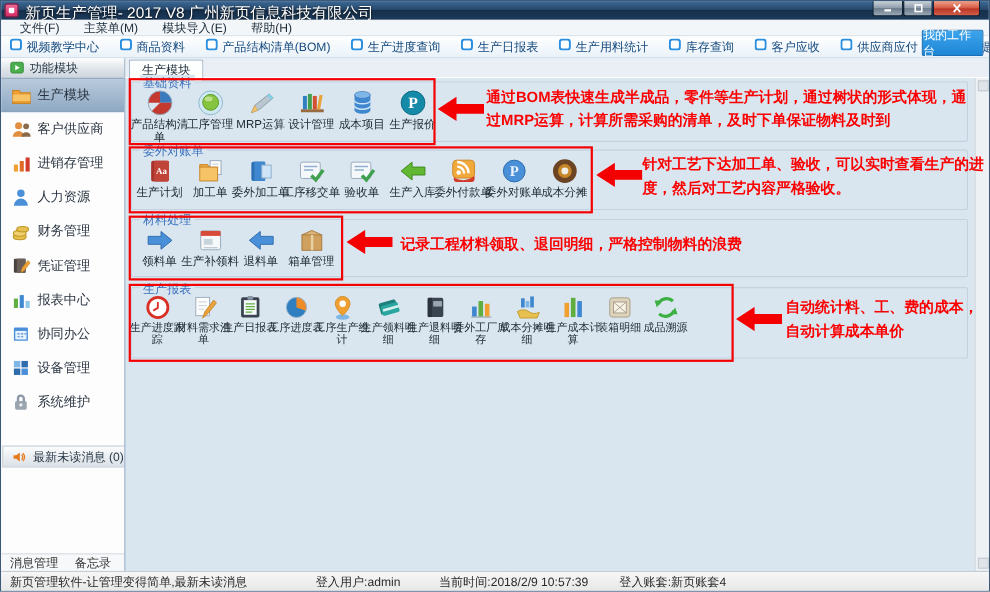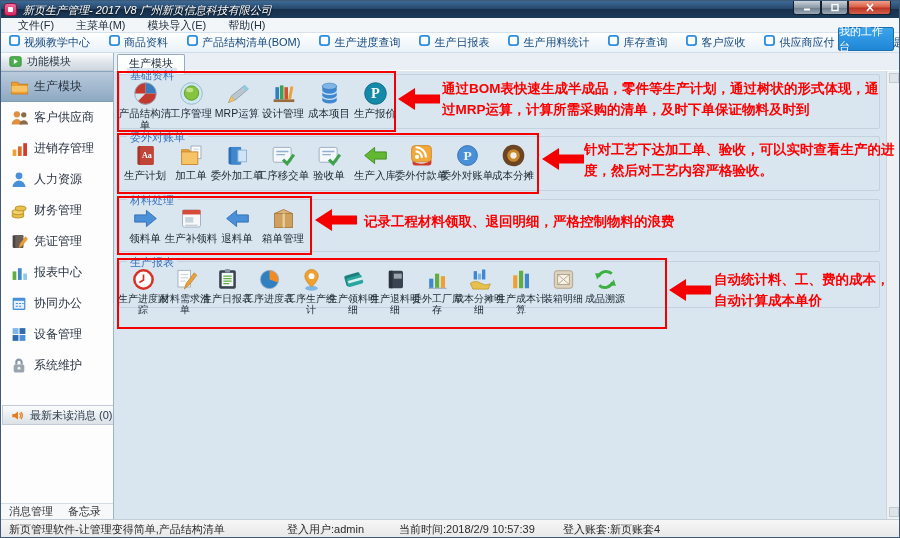--- a/index.html
+++ b/index.html
@@ -6,21 +6,21 @@
   html,body { width:900px; height:538px; overflow:hidden; }
   body { font-family:"Liberation Sans","DejaVu Sans",sans-serif; font-size:12px; background:#dae6f0; }
   #window { position:relative; width:900px; height:538px; border:1px solid #3e5a78; background:#eef3f8; overflow:hidden; }
 
   
   #titlebar { position:absolute; left:0; top:0; right:0; height:17px;
     background:linear-gradient(#3c6a96 0%, #27486c 45%, #16304c 50%, #1b3a5a 100%); color:#fff; }
   #app-icon { position:absolute; left:3px; top:2px; width:13px; height:13px; border-radius:3px;
     background:linear-gradient(#f06a9a,#d32a60); border:1px solid #8c1840; }
   #app-icon::after { content:""; position:absolute; left:3px; top:3px; width:5px; height:5px; background:#fff; border-radius:1px; }
-  #title-text { position:absolute; left:22px; top:2px; font-size:11px; text-shadow:0 1px 2px #000; white-space:nowrap;font-style:italic; }
+  #title-text { position:absolute; left:22px; top:2px; font-size:14px; text-shadow:0 1px 2px #000; white-space:nowrap; }
   #win-controls { position:absolute; right:8px; top:0; display:flex; }
   .wbtn { height:14px; border:1px solid #10202f; border-top:none; border-radius:0 0 3px 3px;
     background:linear-gradient(#c9d2da,#8d9aa8 50%,#6d7c8c 52%,#9aa8b6); display:flex; align-items:center; justify-content:center;
     color:#fff; font-size:9px; line-height:9px; text-shadow:0 1px 1px #333; cursor:default; }
   #btn-min { width:28px; } #btn-max { width:27px; }
   #btn-close { width:43px; background:linear-gradient(#f0a088,#d8604a 45%,#bc3526 55%,#d2604c); }
   .wglyph { display:block; }
 
   
   #menubar { position:absolute; left:0; top:17px; right:0; height:15px; background:#f2f6f9;
@@ -72,21 +72,21 @@
   #content { position:absolute; left:0; top:18px; right:13px; bottom:0; }
   #vscroll { position:absolute; right:0; top:18px; bottom:0; width:13px; background:#eef1f4; border-left:1px solid #ccd4dc; }
   #vscroll::before, #vscroll::after { content:""; position:absolute; left:2px; width:8px; height:8px; background:#dfe4e9; border:1px solid #c2cad2; }
   #vscroll::before { top:2px; } #vscroll::after { bottom:2px; }
 
   
   .gbox { position:absolute; left:5px; right:6px; border:1px solid #c3d2de; border-radius:2px; }
   .gb0 { top:3px;  height:55px; }
   .gb1 { top:65px; height:55px; }
   .gb2 { top:128px; height:53px; }
-  .gb3 { top:190px; height:47px; }
+  .gb3 { top:190px; height:65px; }
   .sec-title { position:absolute; left:7px; top:-7px; padding:0 3px; background:#d9e6f0;
     font-size:11px; color:#3a70bc; }
   .icons { position:absolute; left:2px; top:5px; display:flex; align-items:flex-start; }
   .cell { display:flex; flex-direction:column; align-items:center; width:46px; cursor:default; }
   .gb3 .cell { width:42px; }
   .ic { width:27px; height:27px; }
   .ic svg { display:block; width:27px; height:27px; }
   .gb3 .ic, .gb3 .ic svg { width:25px; height:25px; }
   .lbl { width:56px; margin:1px -5px 0; text-align:center; font-size:10.5px; line-height:11.5px;
     color:#1d2731; word-break:break-all; }
@@ -736,19 +736,19 @@
         </div>
 
       <div class="ann ann0">通过BOM表快速生成半成品，零件等生产计划，通过树状的形式体现，通过MRP运算，计算所需采购的清单，及时下单保证物料及时到</div>
       <div class="ann ann1">针对工艺下达加工单、验收，可以实时查看生产的进度，然后对工艺内容严格验收。</div>
       <div class="ann ann2">记录工程材料领取、退回明细，严格控制物料的浪费</div>
       <div class="ann ann3">自动统计料、工、费的成本，自动计算成本单价</div>
     </div>
   </div>
 
   <div id="statusbar">
-    <span id="status-slogan">新页管理软件-让管理变得简单,产品结构清单</span>
+    <span id="status-slogan">新页管理软件-让管理变得简单,最新未读消息</span>
     <span id="status-user">登入用户:admin</span>
     <span id="status-time">当前时间:2018/2/9 10:57:39</span>
     <span id="status-account">登入账套:新页账套4</span>
   </div>
 
 </div>
 
 </body></html>

